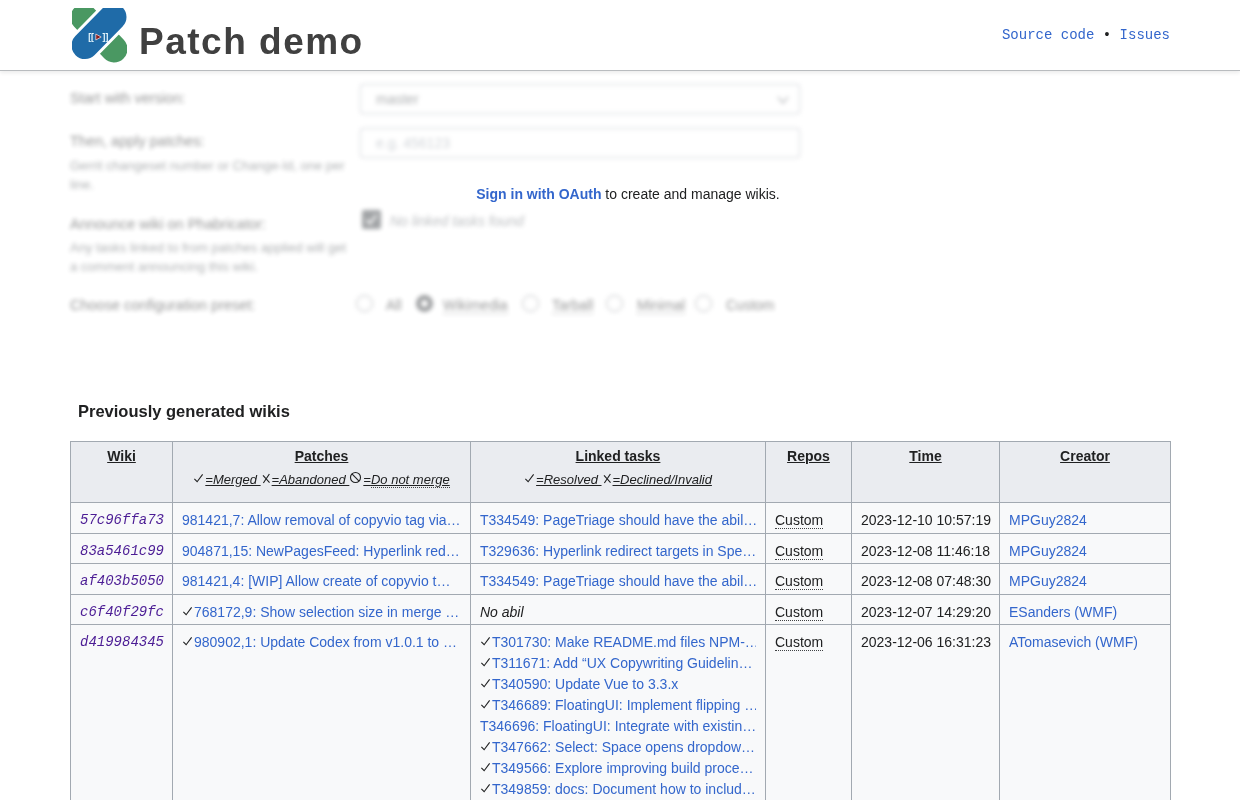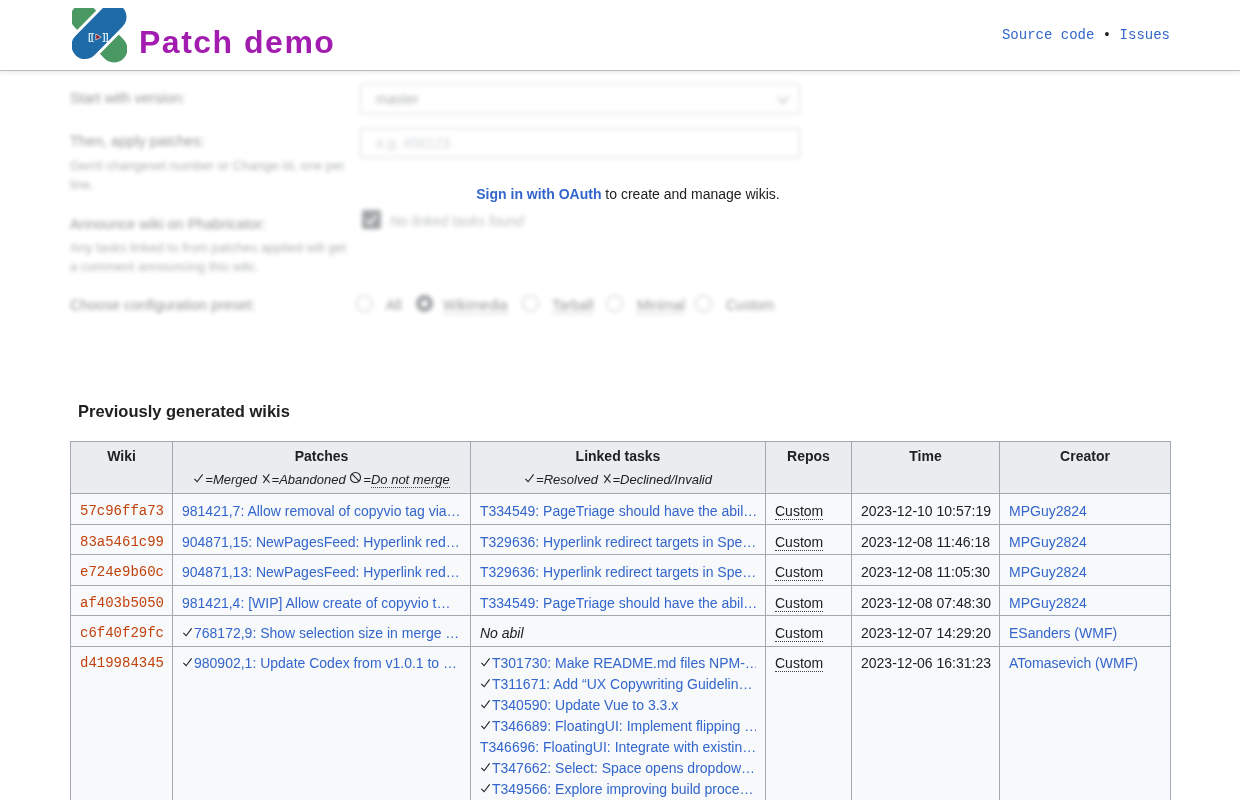--- a/index.html
+++ b/index.html
@@ -5,21 +5,21 @@
 <style>
 * { box-sizing: border-box; }
 html,body { margin:0; padding:0; background:#fff; }
 body { font-family:"Liberation Sans", sans-serif; color:#202122; font-size:14px; }
 a { color:#36c; text-decoration:none; }
 .wrap { width:1100px; margin:0 auto; }
 
 header { background:#fff; border-bottom:1px solid #b9bcbf; height:71px; box-shadow:0 2px 4px rgba(0,0,0,0.08); position:relative; }
 .head { display:flex; align-items:center; height:70px; }
 .logo { width:55px; height:55px; margin-left:2px; }
-.brand { font-size:32px; font-weight:bold; color:#a21caf; margin-left:12px; margin-top:14px; letter-spacing:1.5px; }
+.brand { font-size:37px; font-weight:bold; color:#404040; margin-left:12px; margin-top:14px; letter-spacing:1.5px; }
 nav { margin-left:auto; font-size:14px; color:#202122;font-family:Liberation Mono, monospace; }
 nav a { color:#36c; }
 
 .formarea { position:relative; height:323px; }
 .blur { position:absolute; left:0; top:0; right:0; bottom:0; filter:blur(2.2px); opacity:0.47; }
 .blur .lbl { position:absolute; font-size:14.5px; color:#202122; }
 .helper { position:absolute; font-size:13px; color:#54595d; width:320px; line-height:19px; }
 .field { position:absolute; left:290px; width:440px; height:30px; border:1px solid #a2a9b1; border-radius:2px; background:#fff; line-height:28px; padding-left:15px; }
 .sel { color:#54595d; }
 .sel svg { position:absolute; right:10px; top:11px; }
@@ -31,27 +31,27 @@
 .r-off { border:1px solid #72777d; }
 .r-on { border:5.5px solid #303438; }
 .rlbl { position:absolute; top:226px; font-size:14px; color:#202122; }
 .dotted { border-bottom:1px dotted #404244; }
 .signin { position:absolute; left:16px; right:0; top:115px; text-align:center; font-size:14px; color:#202122; }
 .signin a { font-weight:bold; }
 
 h3 { font-size:16.5px; font-weight:bold; margin:8px; height:18px; }
 table { border-collapse:collapse; table-layout:fixed; width:1100px; margin-top:21px; font-size:14px; }
 th, td { border:1px solid #a2a9b1; vertical-align:top; line-height:21px; }
-th { background:#eaecf0; font-weight:bold; padding:4px 4px 3px; text-align:center; }
+th { background:#eaecf0; font-weight:bold; padding:4px 4px 12px; text-align:center;text-decoration:underline; }
 th .sub { font-weight:normal; font-style:italic; font-size:13px; line-height:20px; margin-top:3px; }
 td { background:#f8f9fa; padding:7px 9px 2px; white-space:nowrap; }
 tr:nth-child(3) td, tr:nth-child(5) td { padding-bottom:1px; }
 tr:nth-child(7) td { padding-top:6px; }
 td.mono { font-family:"Liberation Mono", monospace; font-size:14px; }
-td.mono a { color:#c2410c; }
+td.mono a { color:#4c1d95;font-style:italic; }
 .trunc { white-space:nowrap; overflow:hidden; }
 .notask { font-style:italic; }
 .ick { margin-right:1px; }
 </style>
 </head>
 <body>
 <header>
   <div class="wrap head">
     <svg class="logo" viewBox="0 0 55 55">
       <line x1="12" y1="9.5" x2="42" y2="41" stroke="#4a9862" stroke-width="27" stroke-linecap="round"></line>
@@ -139,28 +139,20 @@
     </tr>
     <tr>
       <td class="mono"><a href="#">83a5461c99</a></td>
       <td class="trunc"><a href="#">904871,15: NewPagesFeed: Hyperlink red…</a></td>
       <td class="trunc"><a href="#">T329636: Hyperlink redirect targets in Spe…</a></td>
       <td><span class="dotted">Custom</span></td>
       <td>2023-12-08 11:46:18</td>
       <td><a href="#">MPGuy2824</a></td>
     </tr>
     <tr>
-      <td class="mono"><a href="#">e724e9b60c</a></td>
-      <td class="trunc"><a href="#">904871,13: NewPagesFeed: Hyperlink red…</a></td>
-      <td class="trunc"><a href="#">T329636: Hyperlink redirect targets in Spe…</a></td>
-      <td><span class="dotted">Custom</span></td>
-      <td>2023-12-08 11:05:30</td>
-      <td><a href="#">MPGuy2824</a></td>
-    </tr>
-    <tr>
       <td class="mono"><a href="#">af403b5050</a></td>
       <td class="trunc"><a href="#">981421,4: [WIP] Allow create of copyvio t…</a></td>
       <td class="trunc"><a href="#">T334549: PageTriage should have the abil…</a></td>
       <td><span class="dotted">Custom</span></td>
       <td>2023-12-08 07:48:30</td>
       <td><a href="#">MPGuy2824</a></td>
     </tr>
     <tr>
       <td class="mono"><a href="#">c6f40f29fc</a></td>
       <td class="trunc"><svg class="ick" width="11" height="11" viewBox="0 0 12 12">

